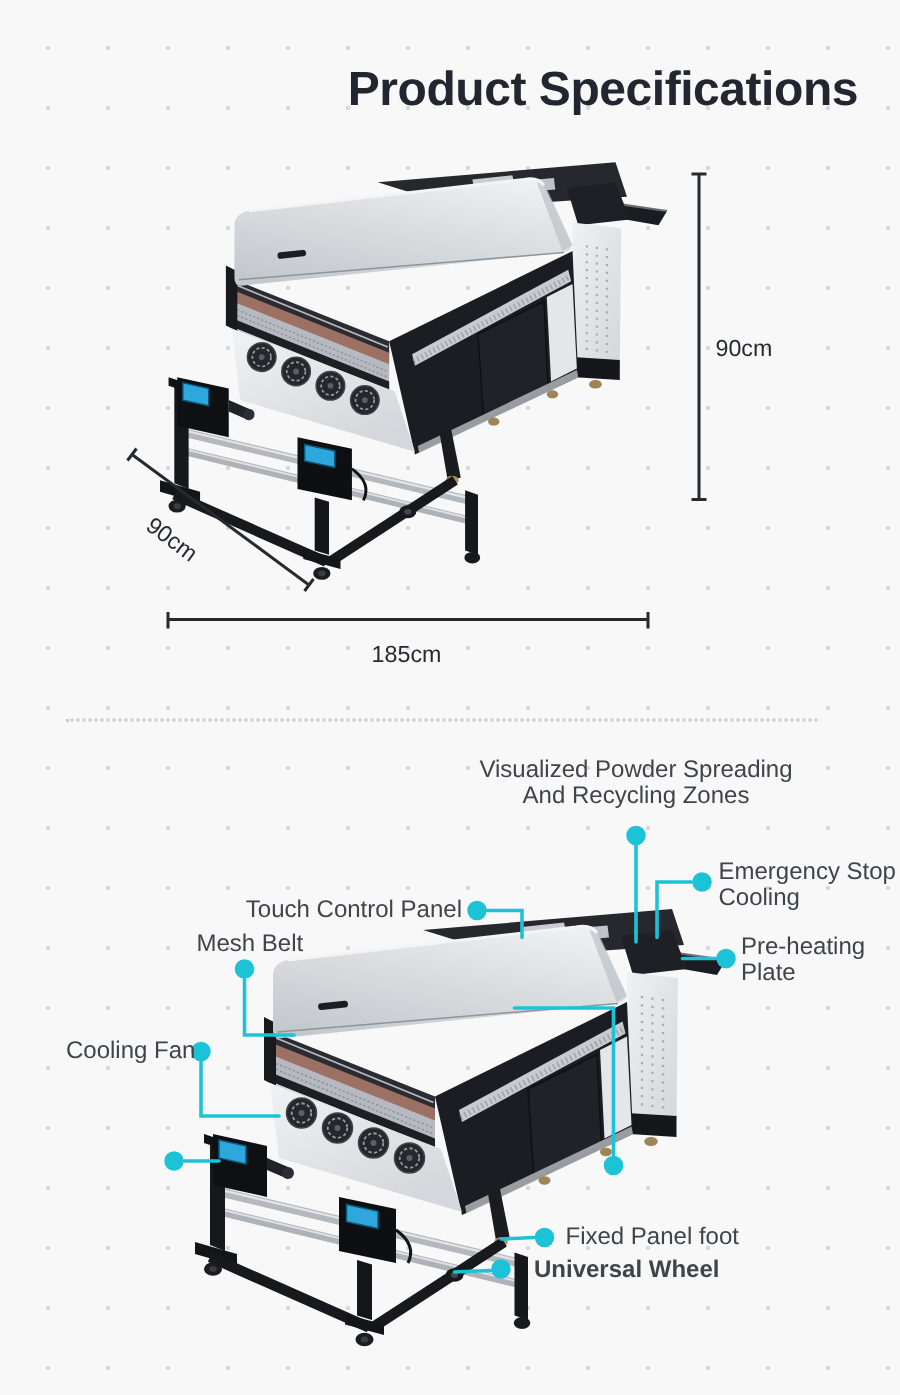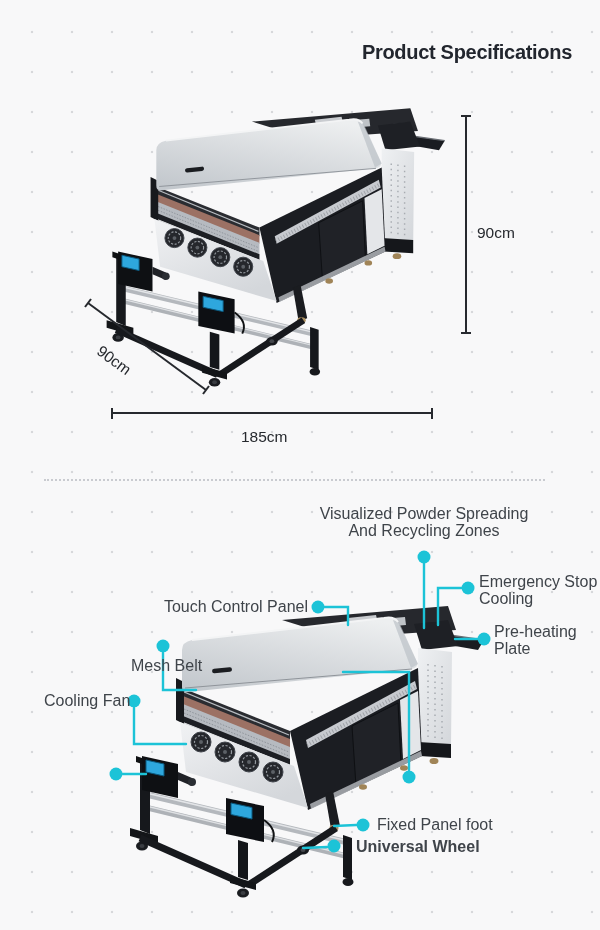--- a/index.html
+++ b/index.html
@@ -12,46 +12,46 @@
   }
   .page{
     position:absolute;inset:0;width:600px;height:930px;
     background-image:radial-gradient(circle,#d7d8db 1.3px,rgba(215,216,219,0) 1.6px);
     background-size:40px 40px;
     background-position:12px 12px;
   }
   .overlay{position:absolute;left:0;top:0;width:600px;height:930px;}
   .page-title{
     position:absolute;top:41px;right:28px;
-    font-size:20px;font-weight:700;letter-spacing:-0.3px;
+    font-size:32px;font-weight:700;letter-spacing:-0.3px;
     color:var(--title-text,#22262e);
     white-space:nowrap;
   }
   .dim-label{
     position:absolute;
     font-size:15.5px;color:var(--dim-text,#26292e);
     white-space:nowrap;
   }
   .dim-height{left:477px;top:224px;}
-  .dim-length{left:241px;top:428px;width:60px;}
+  .dim-length{left:241px;top:428px;width:60px;text-align:center;}
   .dim-depth{left:104px;top:342px;transform:rotate(36.5deg);transform-origin:0 0;}
   .separator{
     position:absolute;left:44px;top:479px;width:501px;height:0;
     border-top:2px dotted #c9cbd0;
   }
   .callout{
     position:absolute;
     font-size:16px;line-height:17.2px;color:var(--label-text,#3f444a);
     white-space:nowrap;
   }
   .callout span{display:block;}
   .c-visualized{left:312px;top:505px;width:224px;text-align:center;}
   .c-touch{right:292px;top:598px;text-align:right;}
   .c-emergency{left:479px;top:573px;}
-  .c-mesh{left:131px;top:621px;margin-top:36px;}
+  .c-mesh{left:131px;top:621px;}
   .c-preheating{left:494px;top:623px;}
   .c-cooling{left:44px;top:692px;text-align:right;}
   .c-film{right:494px;top:760px;text-align:right;}
   .c-thickened{left:424px;top:763px;}
   .c-fixed{left:377px;top:816px;}
   .c-wheel{left:356px;top:838px;font-weight:bold;}
   .leader{stroke:var(--accent,#1cc3d7);stroke-width:2.4;fill:none;stroke-linecap:round;}
   .dot{fill:var(--accent,#1cc3d7);}
   .dim{stroke:#26292e;stroke-width:2;fill:none;}
 </style>

